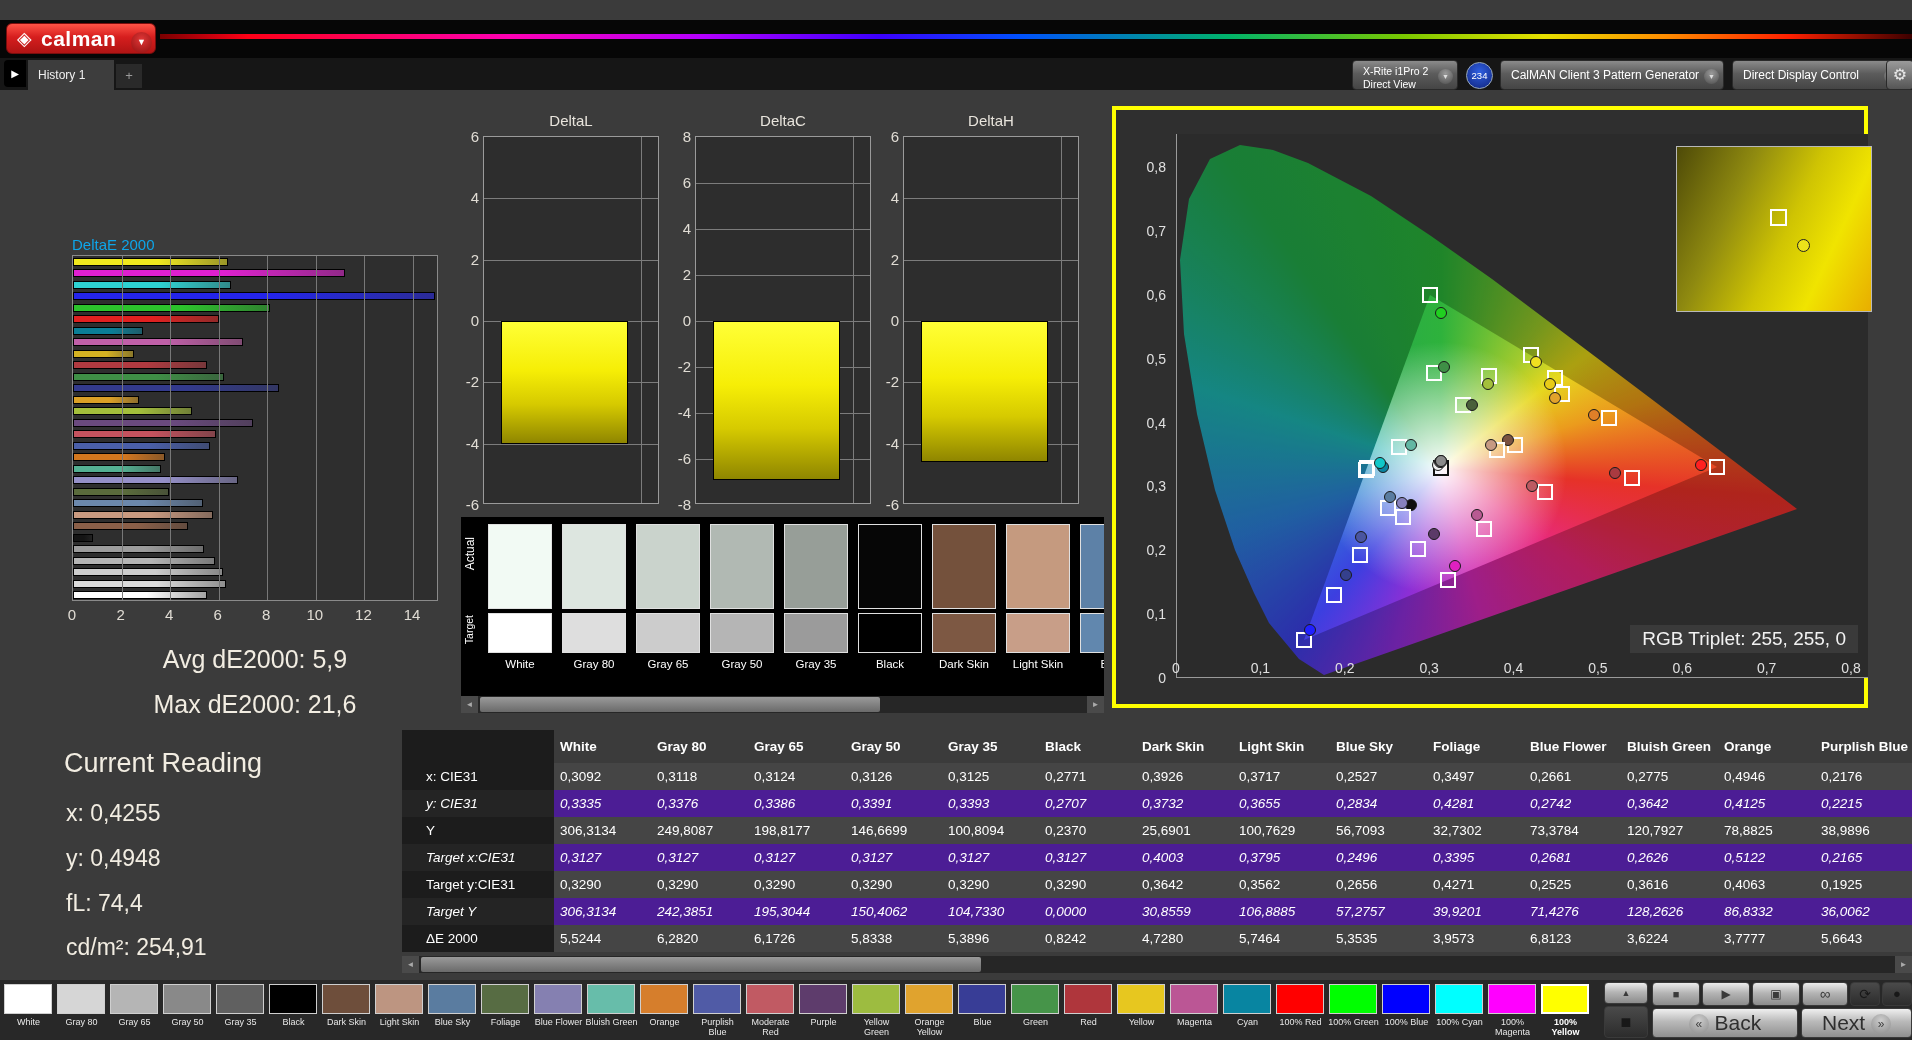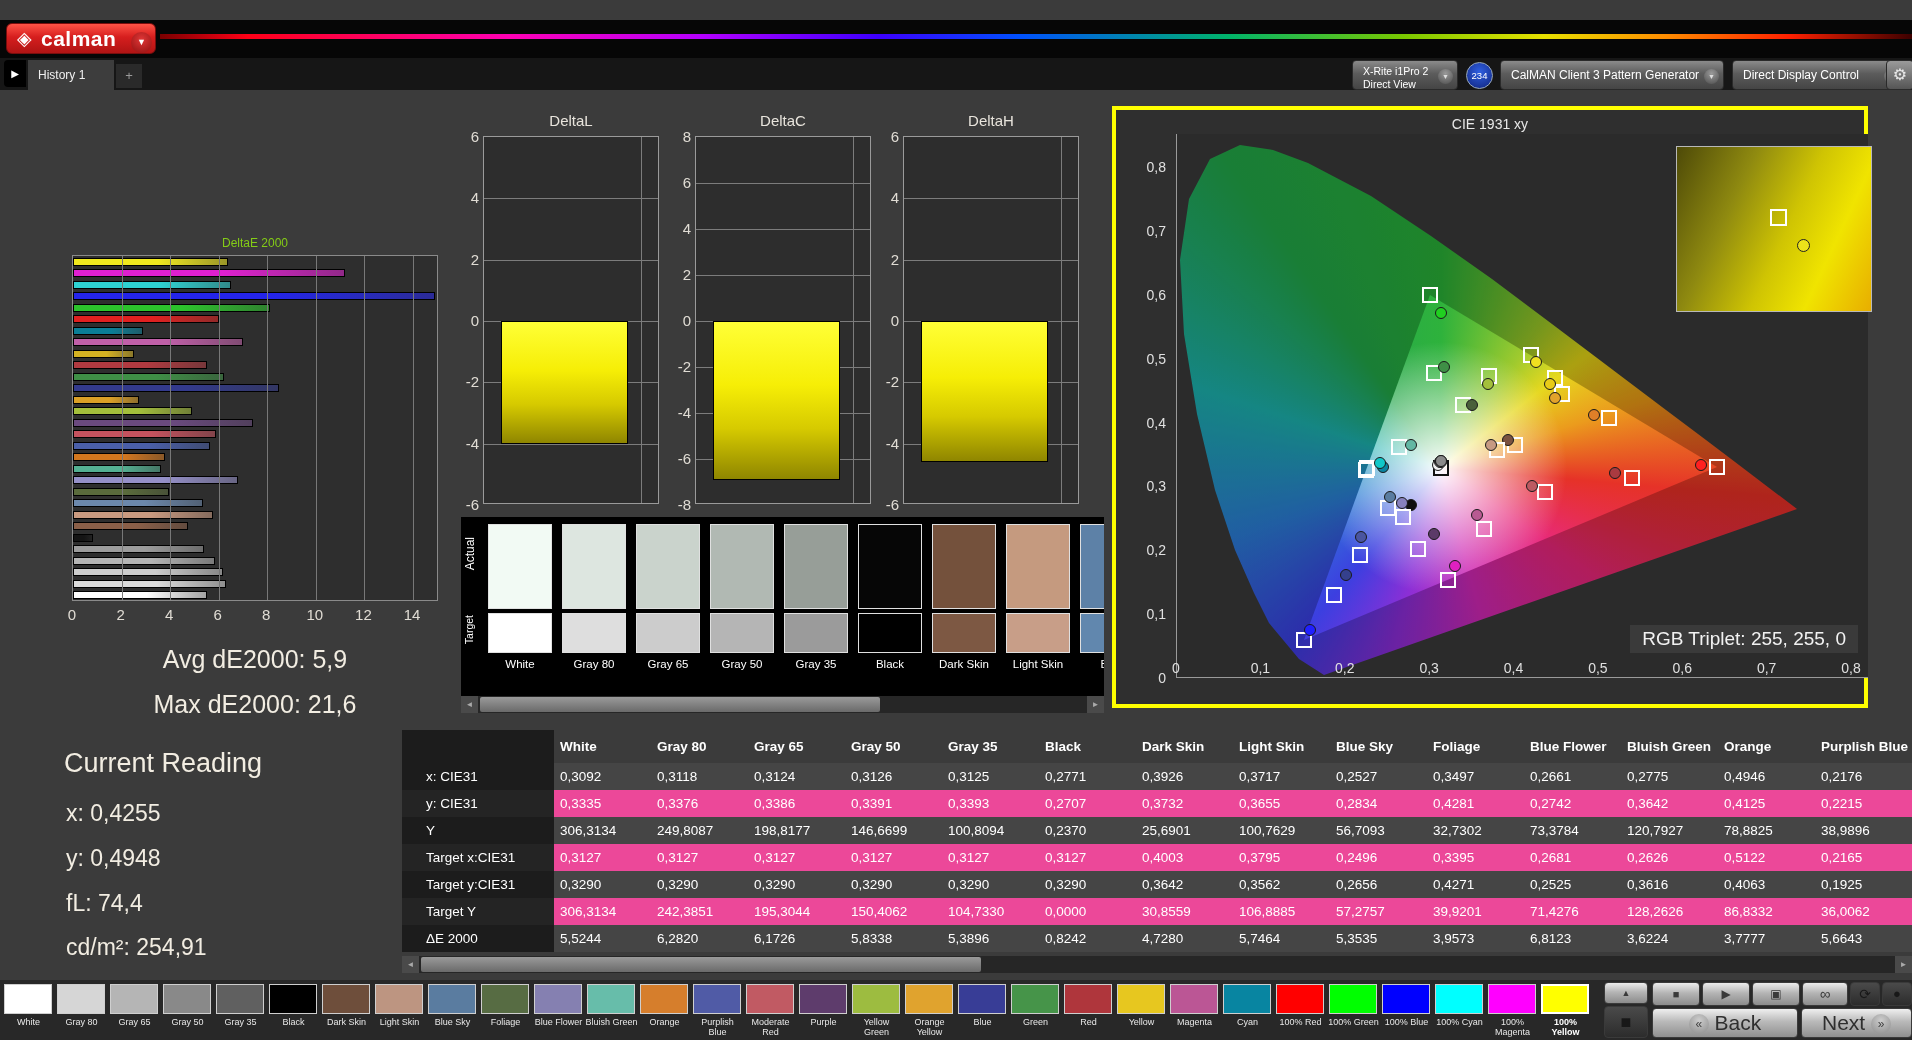--- a/index.html
+++ b/index.html
@@ -52,22 +52,22 @@
   .badge { position:absolute; top:4px; width:27px; height:27px; border-radius:50%;
     background:radial-gradient(circle at 50% 35%,#2f5fe0,#10247e); border:1px solid #9ab;
     color:#fff; font-size:9.5px; text-align:center; line-height:25px; }
   .gearbtn { position:absolute; top:2px; width:28px; height:30px; border-radius:4px;
     background:linear-gradient(180deg,#9a9a9a,#555); border:1px solid #2a2a2a; color:#e8e8e8;
     font-size:16px; text-align:center; line-height:28px; cursor:pointer; }
 
   
   .cc-title { position:absolute; left:64px; top:94px; font-size:35px; color:#f7f2ea; }
   .cc-desc { position:absolute; left:64px; top:146px; font-size:15px; color:#f0ece4; line-height:1.4; }
-  .de-title { position:absolute; left:72px; top:236px; width:366px; text-align:center;
-    font-size:12px; color:#84cc16; }
+  .de-title { position:absolute; left:72px; top:236px; width:366px; 
+    font-size:15px; color:#0ea5e9; }
   .de-plot { position:absolute; left:72px; top:255px; width:366px; height:346px; background:#2e2e2e;
     border:1px solid #8a8a8a; overflow:hidden; }
   .de-grid { position:absolute; top:0; bottom:0; width:1px; background:#787878; }
   .de-row { position:relative; height:11.5px; }
   .de-bar { position:absolute; left:0; top:1.5px; height:8px; border:1px solid #000; }
   .de-xaxis { position:absolute; left:72px; top:606px; width:380px; height:18px; }
   .de-xtick { position:absolute; top:0; transform:translateX(-50%); font-size:15px; color:#e0dcd4; }
   .avg-line { position:absolute; left:40px; top:645px; width:430px; text-align:center;
     font-size:25px; color:#f2ede2; }
   .max-line { position:absolute; left:40px; top:690px; width:430px; text-align:center;
@@ -144,21 +144,21 @@
 
   
   .ctable { position:absolute; left:402px; top:730px; width:1510px; height:222px; overflow:hidden;
     font-size:13.5px; color:#fff; }
   .trow { display:flex; height:27px; line-height:27px; }
   .trow.head { height:33px; line-height:33px; font-weight:bold; background:#3b3b3b; }
   .tlabel { flex:0 0 152px; padding-left:24px; background:#1c1c1c; }
   .trow.odd  .tlabel { background:#242424; }
   .tcell { flex:0 0 97px; padding-left:6px; white-space:nowrap; overflow:hidden; }
   .trow.even { background:#454545; }
-  .trow.odd  { background:#ec4899; }
+  .trow.odd  { background:#4c1d95;font-style:italic; }
 
   
   .bottombar { position:absolute; left:0; top:980px; width:1912px; height:60px; background:#282828; }
   .pal-slot { position:absolute; top:2px; width:53px; height:58px; cursor:pointer; }
   .pal-swatch { position:absolute; left:2px; top:2px; width:48px; height:30px;
     border:1px solid #cfcfcf; }
   .pal-slot.selected .pal-swatch { border:2px solid #fff; }
   .pal-label { position:absolute; left:0; top:35px; width:53px; text-align:center; font-size:9px;
     line-height:1.15; color:#e8e8e8; }
   .pal-slot.selected .pal-label { font-weight:bold; color:#fff; }
@@ -449,21 +449,20 @@
         </div>
       </div>
     <div class="hscroll" style="left:0; right:0; bottom:0">
       <span class="arr" style="left:0">◄</span>
       <span class="arr" style="right:0">►</span>
       <span class="thumb" style="left:19px; width:400px"></span>
     </div>
   </div>
 
   <div class="cie-panel">
-    <div class="cie-title">CIE 1931 xy</div>
     <div class="cie-plot">
       <div class="cie-layer cie-conic horseshoe-clip horseshoe-dim"></div>
       <div class="cie-layer cie-conic gamut-clip"></div>
       <div class="cie-layer gamut-glow gamut-clip"></div>
       <div id="cie-points">
           <div class="cie-sq current" style="left: 263.841px; top: 333.851px;"></div>
           <div class="cie-dot" style="left: 260.887px; top: 330.977px; background: rgb(242, 242, 242);"></div>
           <div class="cie-dot" style="left: 263.081px; top: 328.358px; background: rgb(216, 216, 216);"></div>
           <div class="cie-dot" style="left: 263.587px; top: 327.719px; background: rgb(194, 194, 194);"></div>
           <div class="cie-dot" style="left: 263.756px; top: 327.4px; background: rgb(166, 166, 166);"></div>

